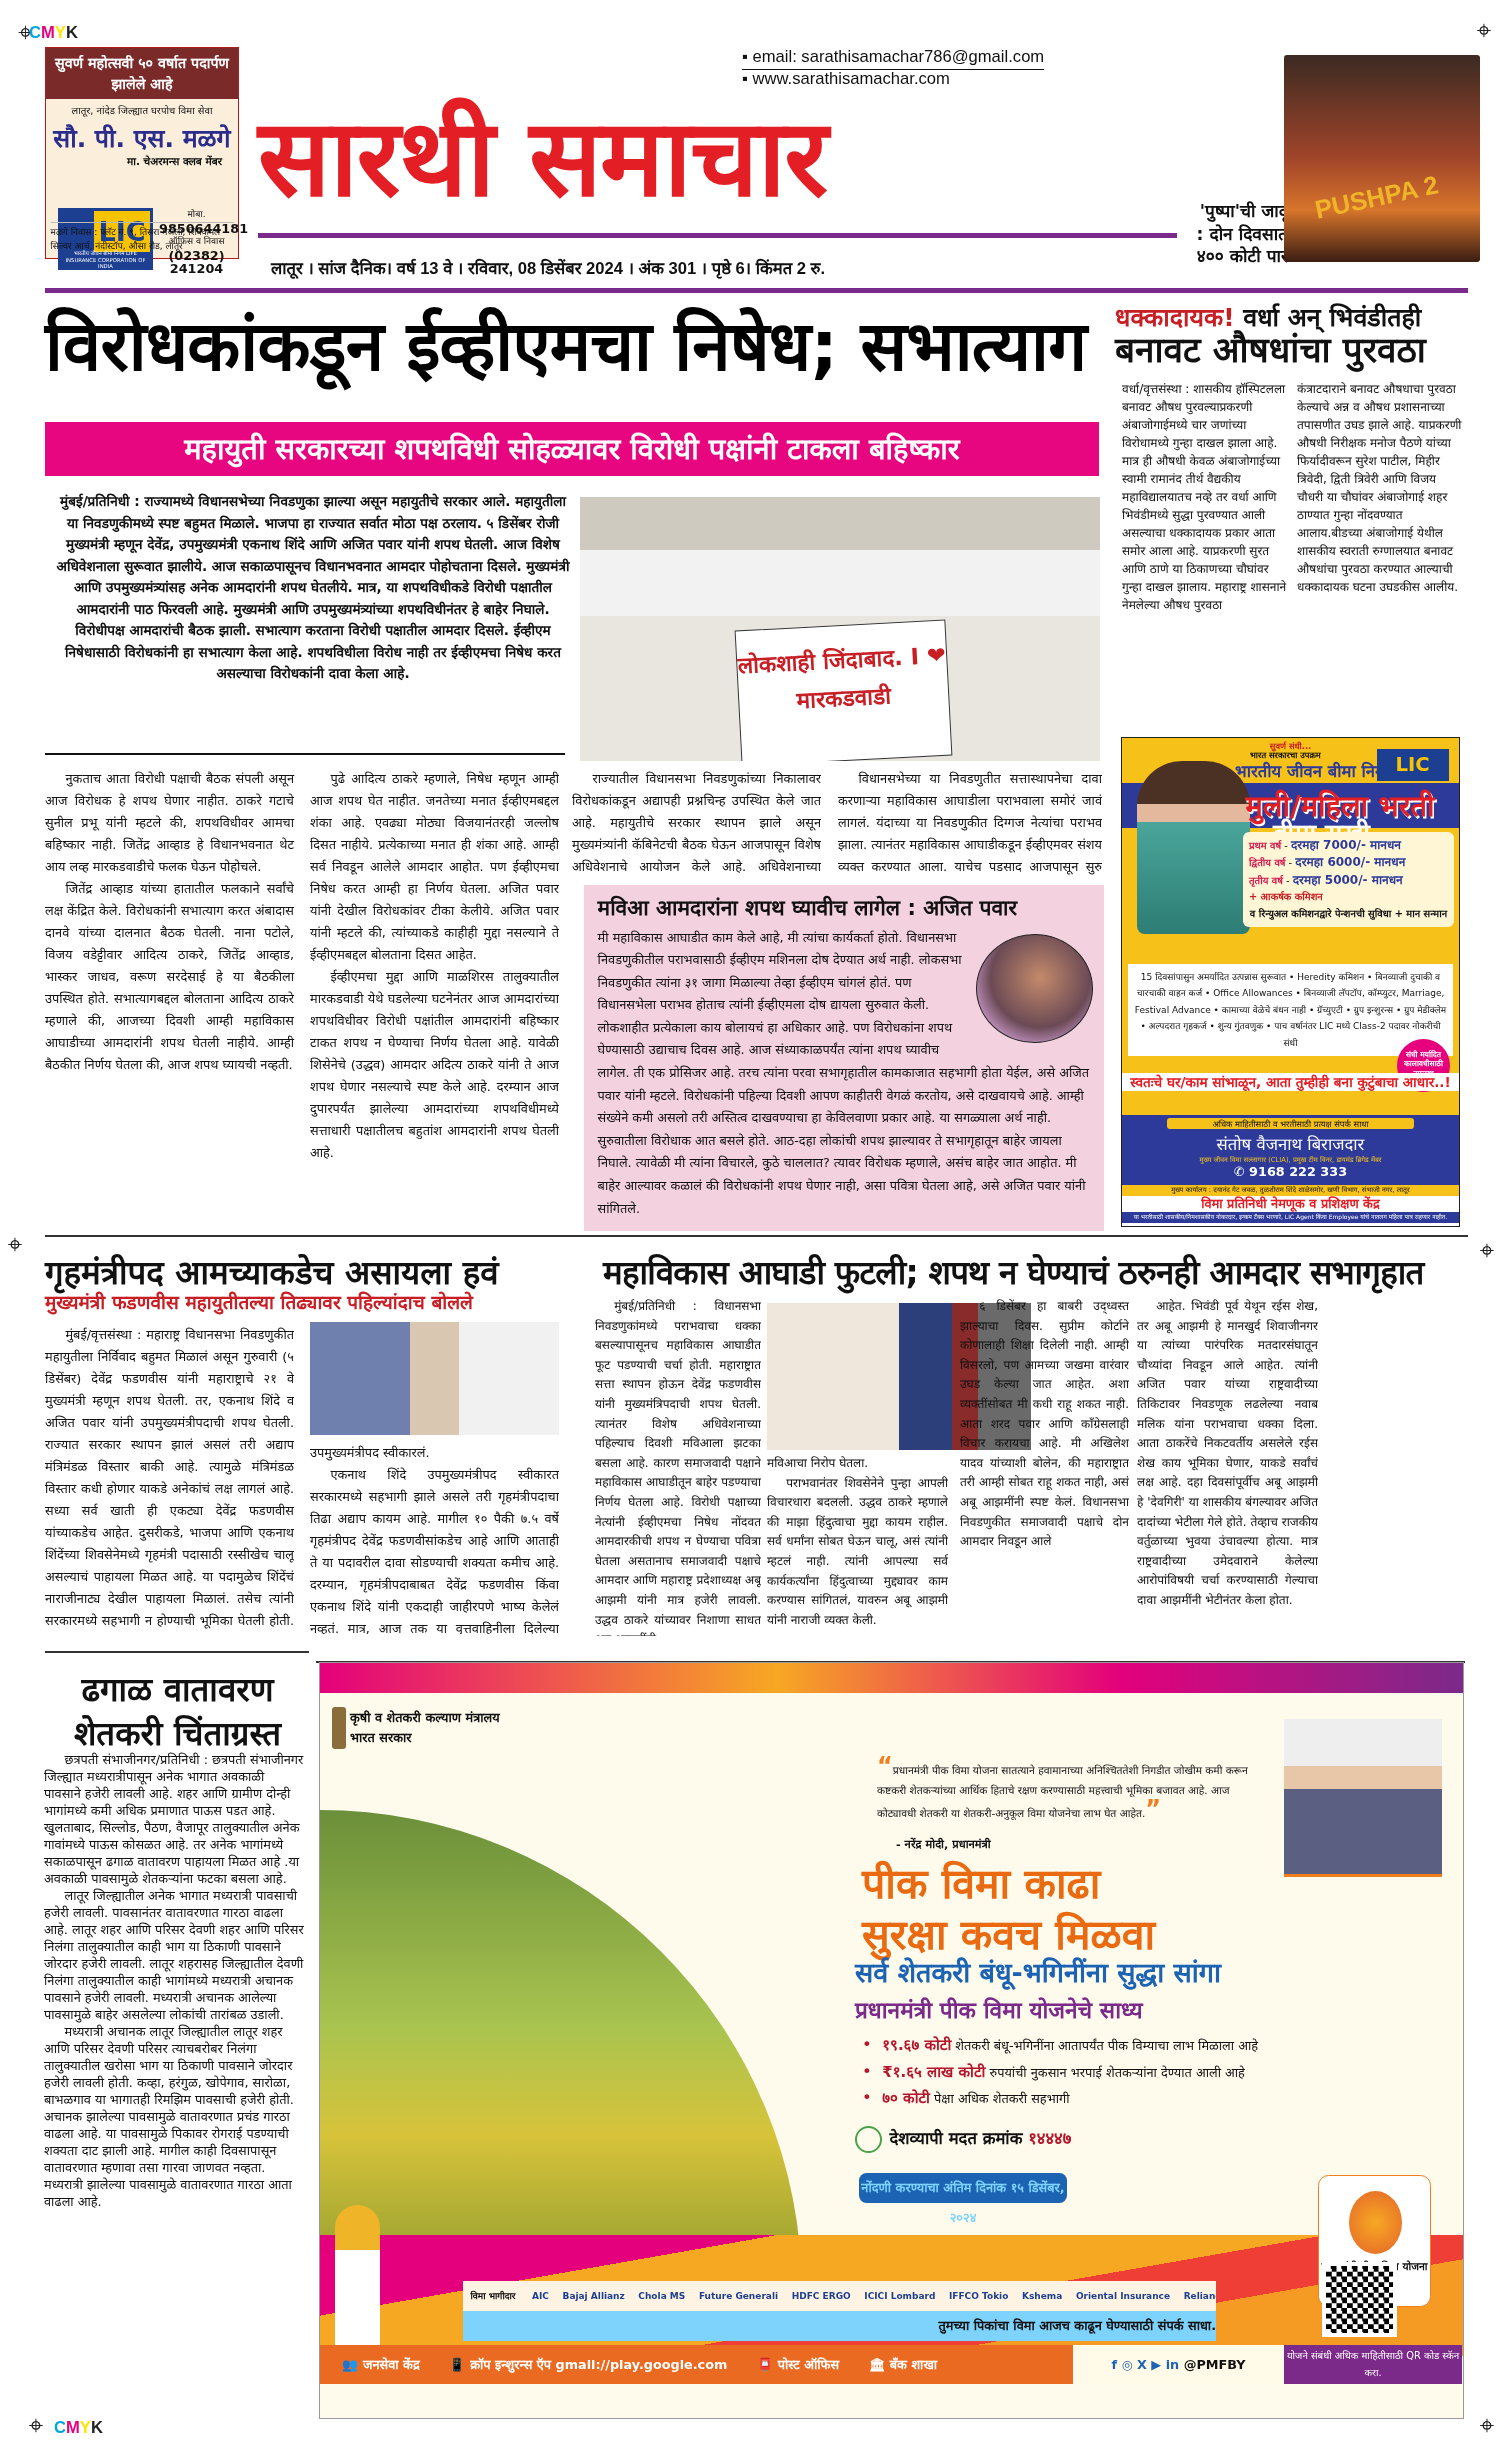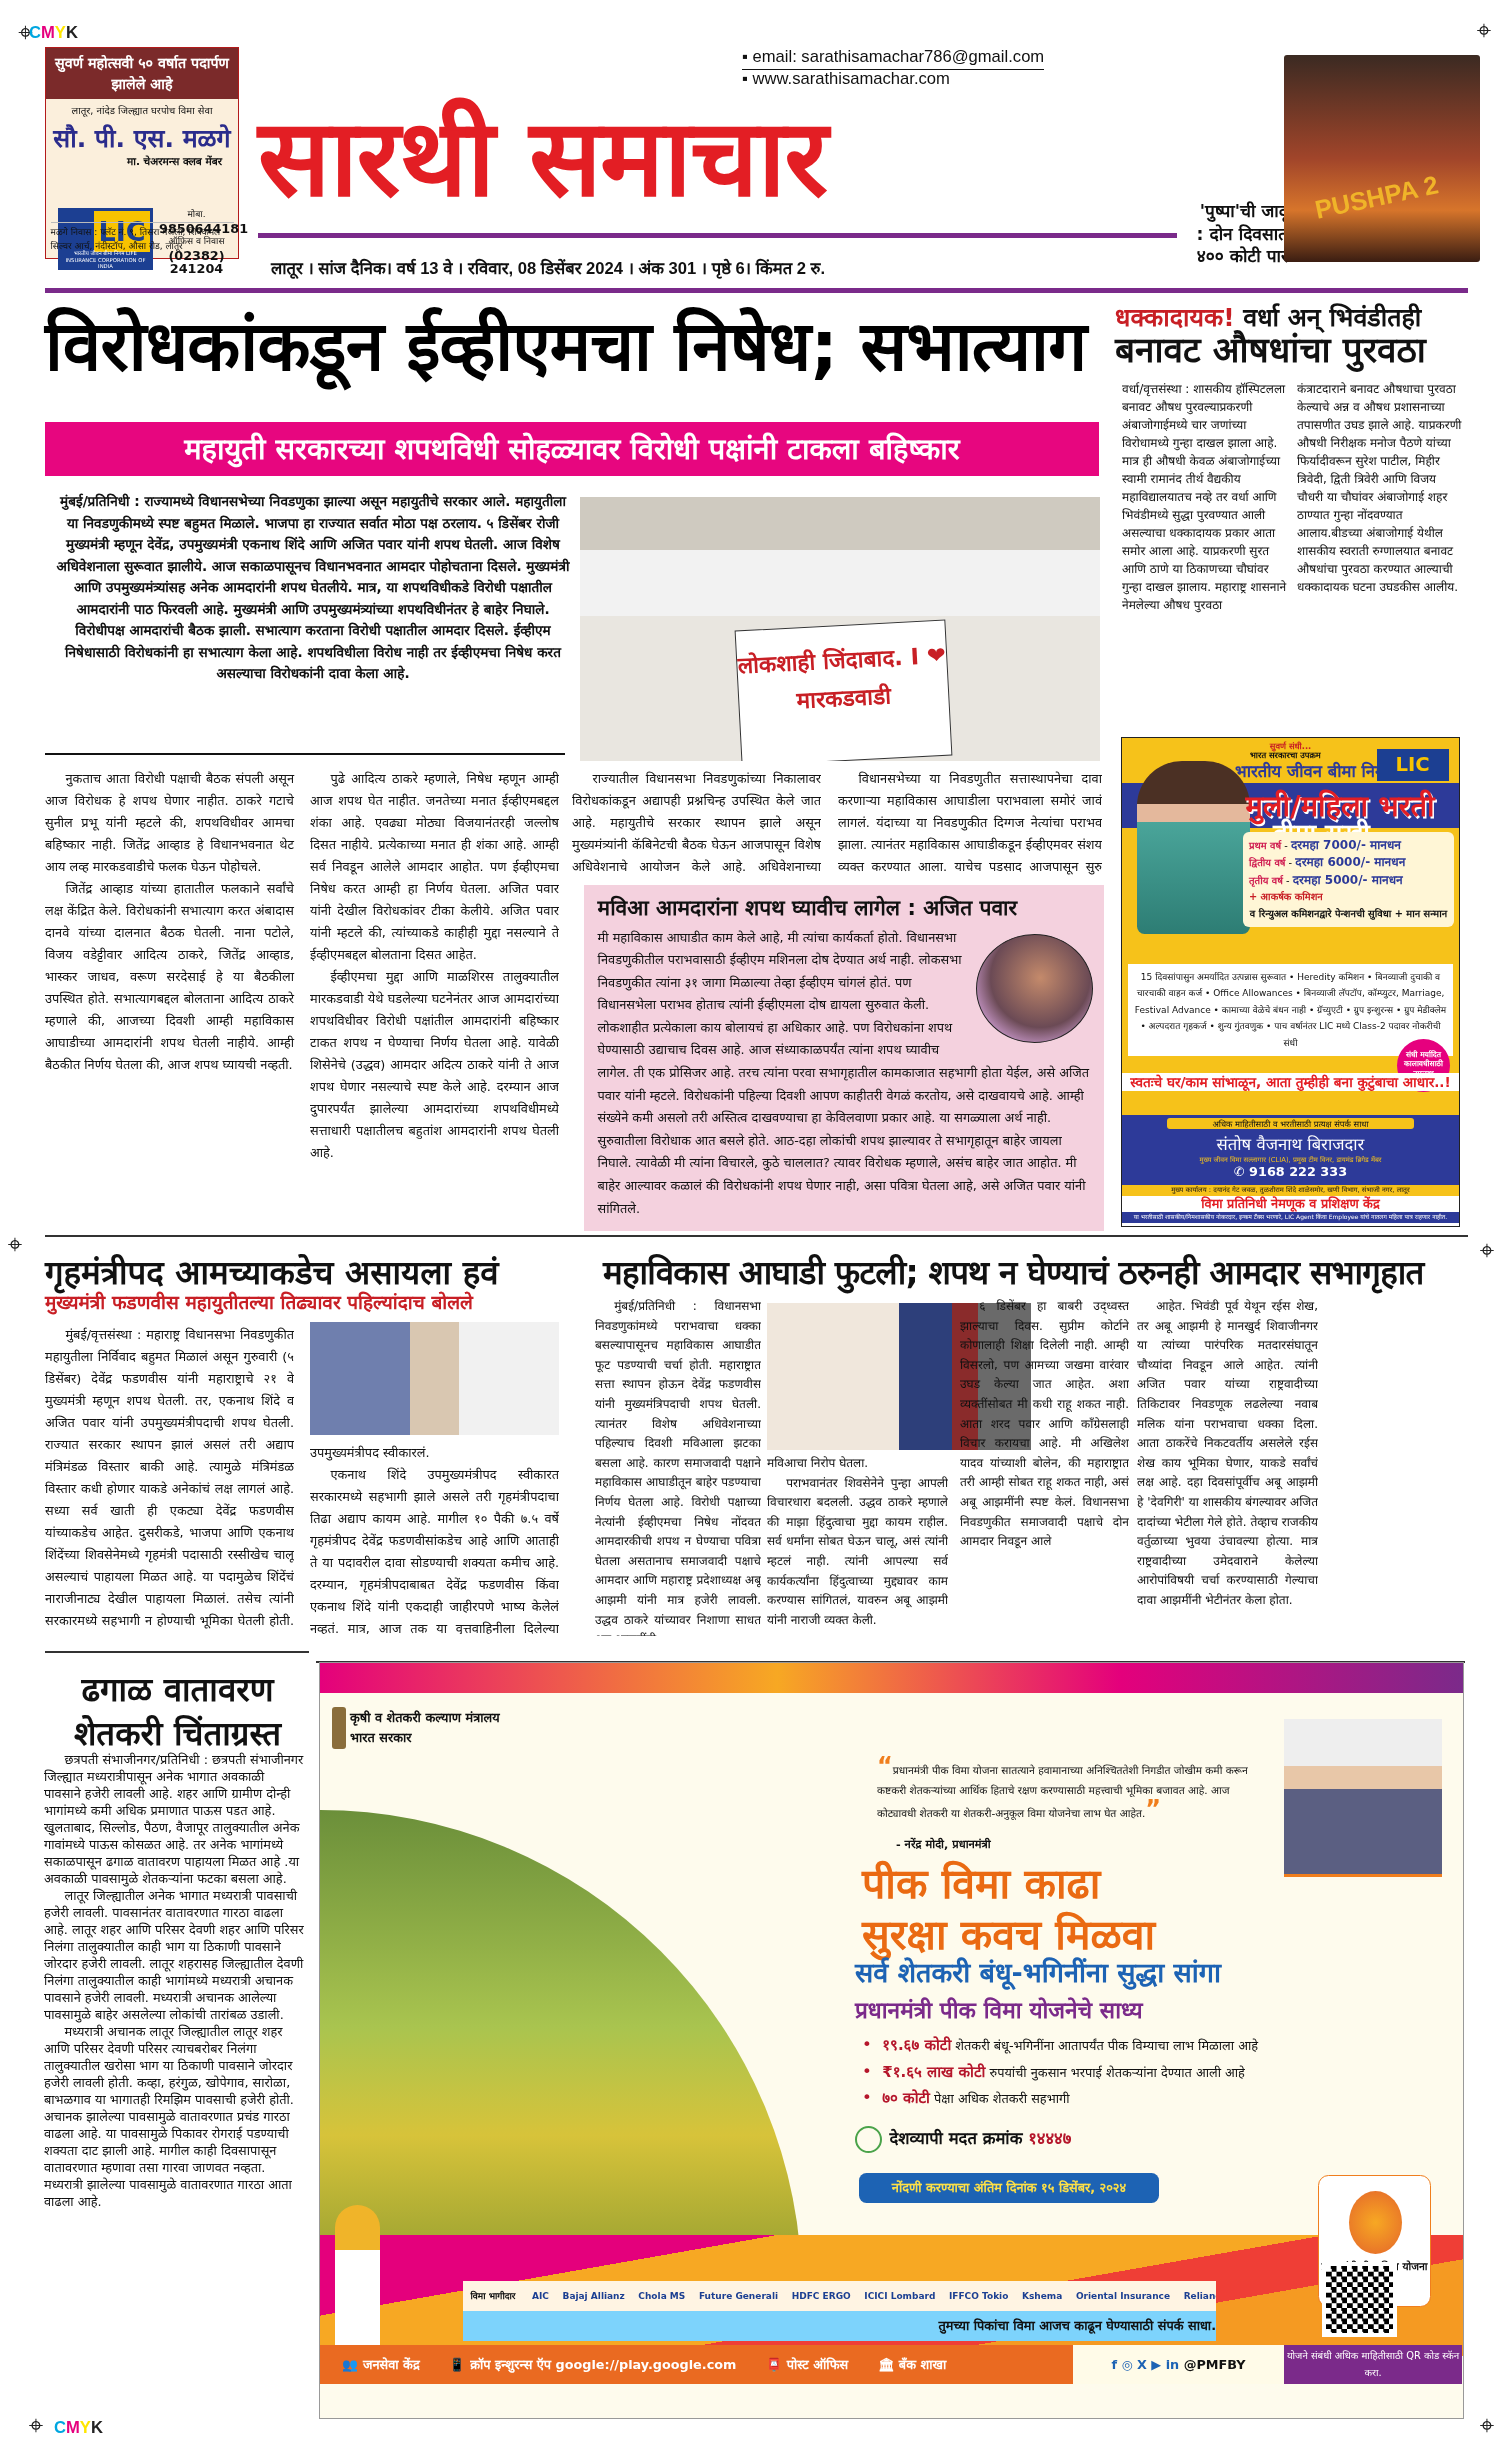--- a/index.html
+++ b/index.html
@@ -79,21 +79,21 @@
 .pm-ad .pm-photo{position:absolute;left:964px;top:56px;width:158px;height:158px;background:linear-gradient(180deg,#eee 0 30%,#e8c7a8 30% 45%,#5b5f82 45% 100%);border-bottom:3px solid #f07e1d}
 .pm-ad .big-orange{position:absolute;left:542px;top:196px;color:#ea6a12;font-size:41px;font-weight:bold;line-height:51px}
 .pm-ad .blue-line{position:absolute;left:535px;top:290px;color:#1d63b4;font-size:27px;font-weight:bold}
 .pm-ad .purple-line{position:absolute;left:535px;top:331px;color:#7b2a8a;font-size:22.6px;font-weight:bold}
 .pm-ad ul{position:absolute;left:542px;top:369px;list-style:none;font-size:12.8px;line-height:25.6px}
 .pm-ad ul li::before{content:"•";color:#b5162b;margin-right:10.5px;font-size:16.6px}
 .pm-ad ul li .hl{color:#b5162b;font-weight:900;font-size:15px}
 .pm-ad .help{position:absolute;left:535px;top:463px;font-size:16.6px;font-weight:bold}
 .pm-ad .help .num{color:#b5162b}
 .pm-ad .help .ic{display:inline-block;width:27px;height:27px;border-radius:50%;border:2.3px solid #4aa34a;vertical-align:middle;margin-right:7.5px}
-.pm-ad .deadline{position:absolute;left:539px;top:510px;width:300px;height:30px;border-radius:7.5px;background:#1d63b4;color:#fde047;font-size:12.8px;font-weight:bold;text-align:center;line-height:30px}
+.pm-ad .deadline{position:absolute;left:539px;top:510px;width:208px;height:30px;border-radius:7.5px;background:#1d63b4;color:#7dd3fc;font-size:12.8px;font-weight:bold;text-align:center;line-height:30px}
 .pm-ad .pm-logo{position:absolute;left:998px;top:512px;width:113px;height:132px;background:#fff;border:1.5px solid #f07e1d;border-radius:10.5px;text-align:center;font-weight:900;font-size:10.5px;padding-top:83px}
 .pm-ad .pm-logo .disc{position:absolute;left:30px;top:15px;width:53px;height:63px;border-radius:50%;background:radial-gradient(circle,#f7a823,#e4652a)}
 .pm-ad .family{position:absolute;left:0;top:147px;width:482px;height:542px;border-radius:0 527px 0 0;background:linear-gradient(180deg,#6b8f3a,#a9c44f 40%,#d7c33a 60%,#6f8a2b)}
 .pm-ad .waves{position:absolute;left:0;right:0;top:572px;height:121px;background:linear-gradient(170deg,#e4007c 0 25%,#f7a823 25% 55%,#ef3e36 55% 70%,#f59a22 70%)}
 .pm-ad .partners{position:absolute;left:143px;top:618px;width:753px;height:30px;background:#fff4e3;font-size:9px;line-height:30px;padding-left:7.5px;white-space:nowrap;overflow:hidden}
 .pm-ad .partners span{margin-right:13.6px;font-weight:bold;color:#1c3f92}
 .pm-ad .partners .lbl{color:#111}
 .pm-ad .cta{position:absolute;left:143px;top:648px;width:753px;height:30px;background:#7dd3fc;font-size:12.8px;font-weight:bold;text-align:right;line-height:30px}
 .pm-ad .bottom-bar{position:absolute;left:0;top:682px;width:753px;height:39px;background:#ea6a21;color:#fff;font-size:12.8px;font-weight:bold;line-height:39px;display:flex;gap:30px;padding-left:22.6px}
 .pm-ad .social{position:absolute;left:753px;top:682px;width:211px;height:39px;background:#fffbe8;font-size:12.8px;line-height:39px;text-align:center;font-weight:bold}
@@ -281,20 +281,20 @@
   <div class="pm-logo"><div class="disc"></div><span>प्रधानमंत्री पीक विमा योजना</span></div>
   <div class="farmer"></div>
   <div class="partners">
     <span class="lbl">विमा भागीदार</span>
     <span>AIC</span><span>Bajaj Allianz</span><span>Chola MS</span><span>Future Generali</span><span>HDFC ERGO</span><span>ICICI Lombard</span><span>IFFCO Tokio</span><span>Kshema</span><span>Oriental Insurance</span><span>Reliance General Insurance</span>
   </div>
   <div class="cta">तुमच्या पिकांचा विमा आजच काढून घेण्यासाठी संपर्क साधा.</div>
   <div class="qr"></div>
   <div class="bottom-bar">
     <span>👥 <span>जनसेवा केंद्र</span></span>
-    <span>📱 <span>क्रॉप इन्शुरन्स ऍप google://play.google.com</span></span>
+    <span>📱 <span>क्रॉप इन्शुरन्स ऍप gmail://play.google.com</span></span>
     <span>📮 <span>पोस्ट ऑफिस</span></span>
     <span>🏛 <span>बँक शाखा</span></span>
   </div>
   <div class="social"><span style="color:#1d63b4">f ◎ X ▶ in</span> <span>@PMFBY</span></div>
   <div class="qr-cap">योजने संबंधी अधिक माहितीसाठी QR कोड स्कॅन करा.</div>
 </div>
 
 
 </body></html>

